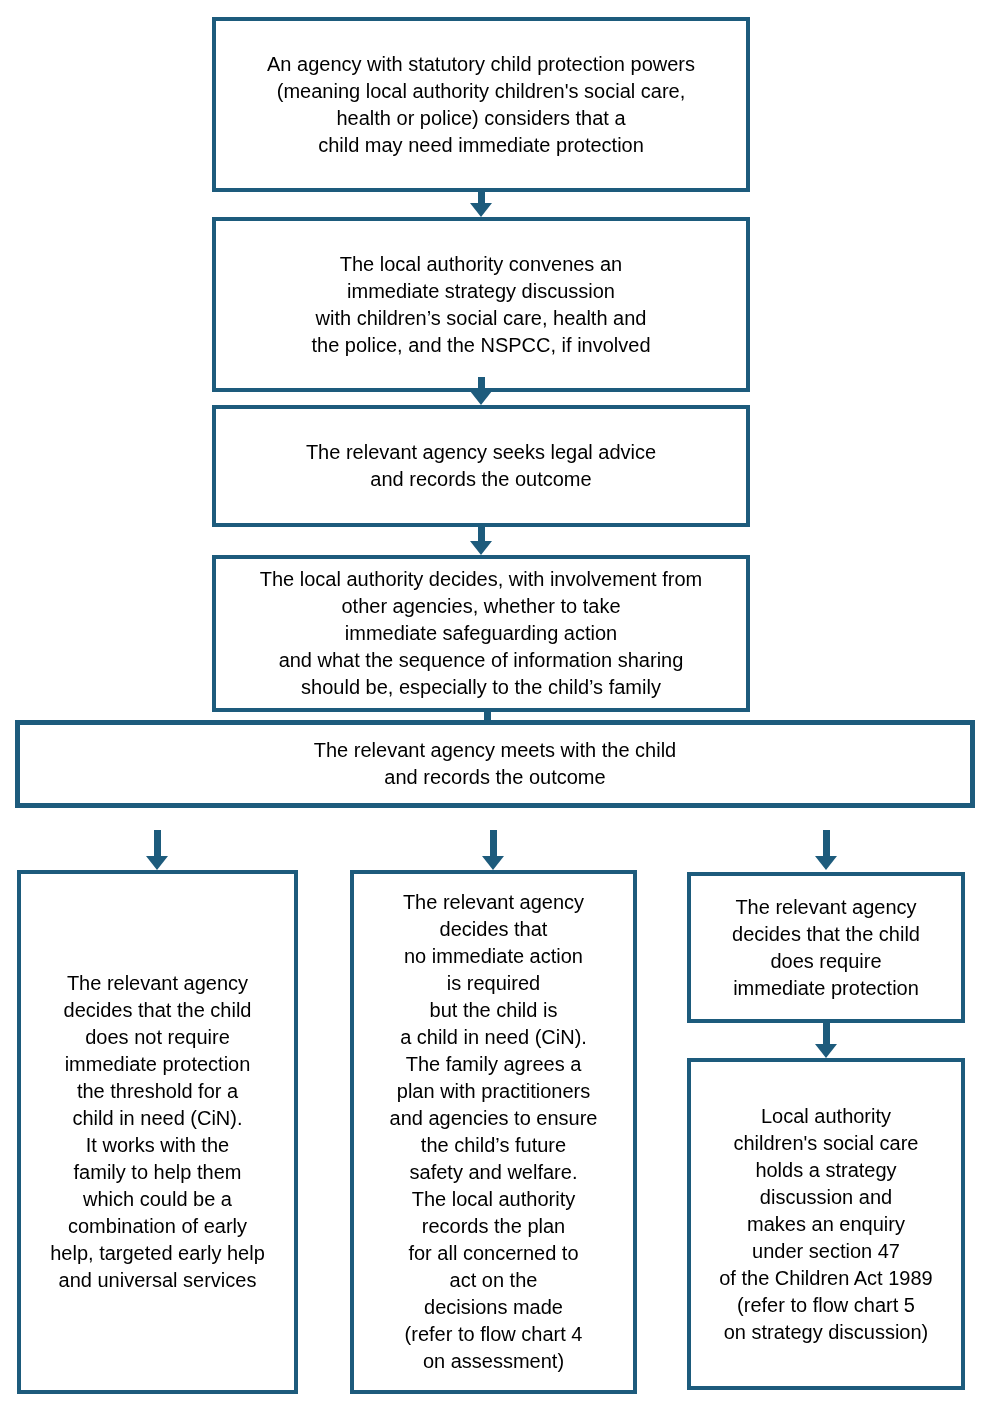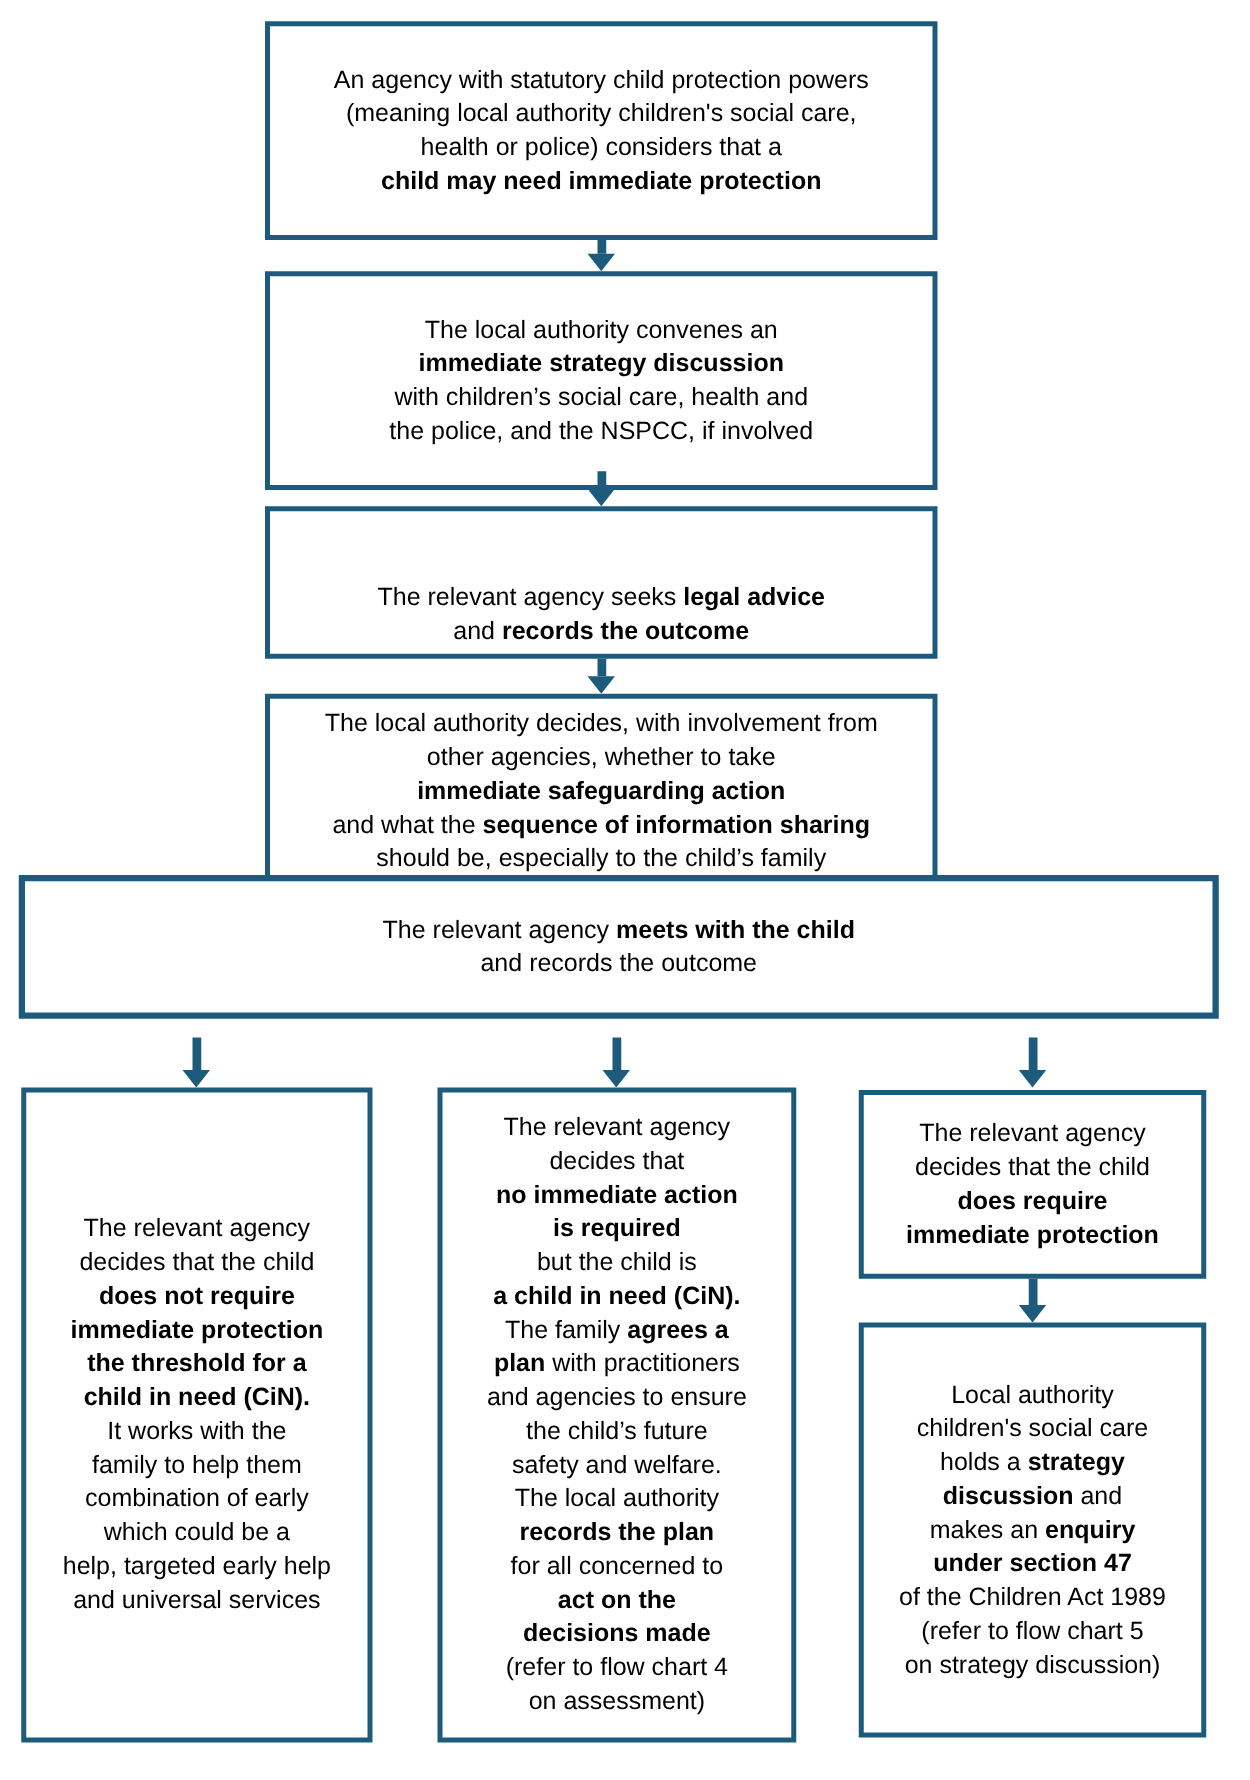--- a/index.html
+++ b/index.html
@@ -24,21 +24,21 @@
     display:flex;
     align-items:center;
     justify-content:center;
     text-align:center;
     font-size:20px;
     line-height:27px;
     padding:4px 6px;
   }
   .box.wide{border-width:5px;}
   .line{white-space:nowrap;}
-  .line .b{font-weight:bold;}
+  .line .b{font-weight:normal;}
   .line .i{text-align:center;}
   .arrow{
     position:absolute;
     display:flex;
     flex-direction:column;
     align-items:center;
   }
   .arrow .stem{
     width:7px;
     flex:1 1 auto;
@@ -77,21 +77,21 @@
         <div class="line"><span>with children’s social care, health and</span></div>
         <div class="line"><span>the police, and the NSPCC, if involved</span></div>
       </div>
   </div>
 
   <div class="arrow" style="left:470px;top:377px;height:28px;">
     <div class="stem"></div>
     <div class="head"></div>
   </div>
 
-  <div class="box" style="left:212px;top:405px;width:538px;height:122px;align-items:flex-end;">
+  <div class="box" style="left:212px;top:405px;width:538px;height:122px;">
     <div>
         <div class="line"><span>The relevant agency seeks </span><span class="b">legal advice</span></div>
         <div class="line"><span>and </span><span class="b">records the outcome</span></div>
       </div>
   </div>
 
   <div class="arrow" style="left:470px;top:527px;height:28px;">
     <div class="stem"></div>
     <div class="head"></div>
   </div>
@@ -104,21 +104,21 @@
         <div class="line"><span>and what the </span><span class="b">sequence of information sharing</span></div>
         <div class="line"><span>should be, especially to the child’s family</span></div>
       </div>
   </div>
 
   <div class="arrow" style="left:476px;top:712px;height:28px;">
     <div class="stem"></div>
     <div class="head"></div>
   </div>
 
-  <div class="box wide" style="left:15px;top:700px;width:960px;height:115px;">
+  <div class="box wide" style="left:15px;top:720px;width:960px;height:88px;">
     <div>
         <div class="line"><span>The relevant agency </span><span class="b">meets with the child</span></div>
         <div class="line"><span>and records the outcome</span></div>
       </div>
   </div>
 
   <div class="arrow" style="left:146px;top:830px;height:40px;">
     <div class="stem"></div>
     <div class="head"></div>
   </div>
@@ -134,22 +134,22 @@
   <div class="box" style="left:17px;top:870px;width:281px;height:524px;">
     <div>
         <div class="line"><span>The relevant agency</span></div>
         <div class="line"><span>decides that the child</span></div>
         <div class="line"><span class="b">does not require</span></div>
         <div class="line"><span class="b">immediate protection</span></div>
         <div class="line"><span class="b">the threshold for a</span></div>
         <div class="line"><span class="b">child in need (CiN).</span></div>
         <div class="line"><span>It works with the</span></div>
         <div class="line"><span>family to help them</span></div>
+        <div class="line"><span>which could be a</span></div>
         <div class="line"><span>combination of early</span></div>
-        <div class="line"><span>which could be a</span></div>
         <div class="line"><span>help, targeted early help</span></div>
         <div class="line"><span>and universal services</span></div>
       </div>
   </div>
 
   <div class="box" style="left:350px;top:870px;width:287px;height:524px;">
     <div>
         <div class="line"><span>The relevant agency</span></div>
         <div class="line"><span>decides that</span></div>
         <div class="line"><span class="b">no immediate action</span></div>

